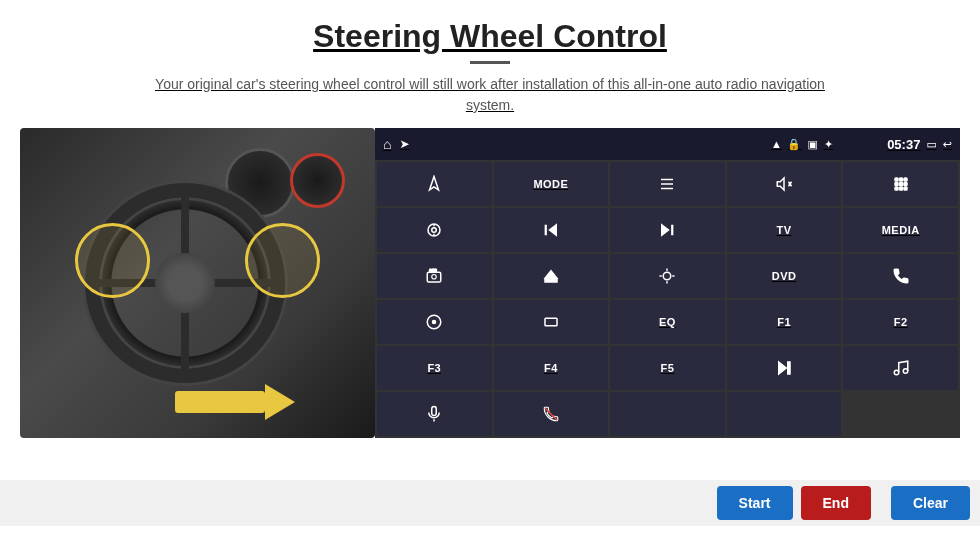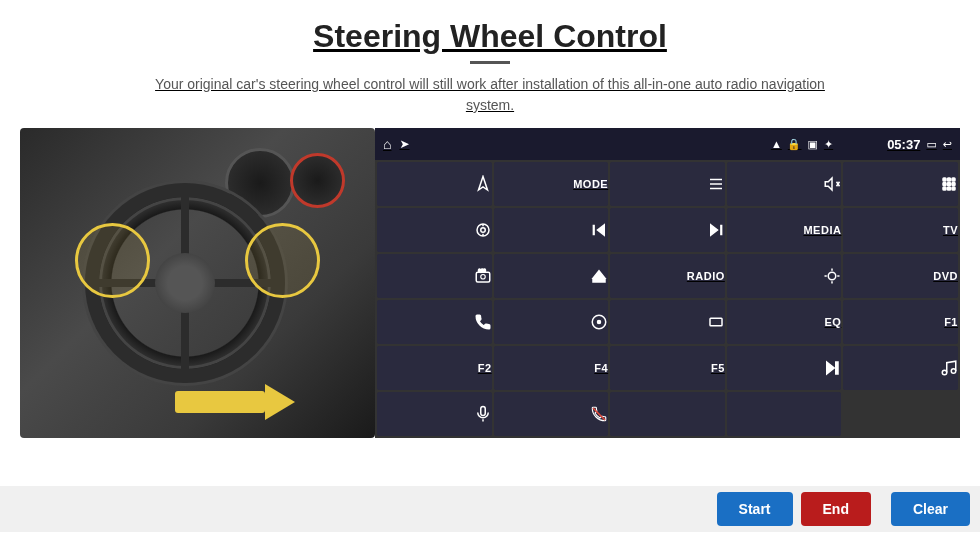--- a/index.html
+++ b/index.html
@@ -230,21 +230,21 @@
     }
 
     .grid-btn {
       background: #2a2a3e;
       border: none;
       color: #fff;
       font-size: 11px;
       font-weight: 600;
       display: flex;
       align-items: center;
-      justify-content: flex-end;
+      justify-content: center;
       cursor: pointer;
       border-radius: 2px;
       letter-spacing: 0.5px;
     }
 
     .grid-btn svg {
       width: 18px;
       height: 18px;
       fill: none;
       stroke: #fff;
@@ -255,21 +255,21 @@
     .bottom-bar {
       width: 100%;
       height: 46px;
       background: #f0f0f0;
       display: flex;
       align-items: center;
       justify-content: flex-end;
       padding: 0 10px;
       gap: 8px;
       position: absolute;
-      bottom: 12px;
+      bottom: 18px;
     }
 
     .action-btn {
       height: 34px;
       padding: 0 22px;
       border: none;
       border-radius: 4px;
       font-size: 14px;
       font-weight: 600;
       cursor: pointer;
@@ -399,37 +399,36 @@
               <polygon points="19,5 10,12 19,19" fill="#fff"></polygon>
               <line x1="5" y1="5" x2="5" y2="19" stroke="#fff" stroke-width="3"></line>
             </svg>
         </button>
         <button class="grid-btn">
           <svg viewBox="0 0 24 24">
               <polygon points="5,5 14,12 5,19" fill="#fff"></polygon>
               <line x1="19" y1="5" x2="19" y2="19" stroke="#fff" stroke-width="3"></line>
             </svg>
         </button>
+        <button class="grid-btn">TV</button>
         <button class="grid-btn">MEDIA</button>
-        <button class="grid-btn">TV</button>
 
         <button class="grid-btn">
           <svg viewBox="0 0 24 24">
               <rect x="3" y="7" width="18" height="13" rx="2" stroke="#fff" stroke-width="2" fill="none"></rect>
               <circle cx="12" cy="13" r="3" stroke="#fff" stroke-width="1.5" fill="none"></circle>
               <text x="6" y="6" fill="#fff" font-size="5" font-family="Arial">360</text>
             </svg>
         </button>
         <button class="grid-btn">
           <svg viewBox="0 0 24 24">
               <polygon points="12,5 20,15 4,15" fill="#fff"></polygon>
               <rect x="4" y="17" width="16" height="3" fill="#fff"></rect>
             </svg>
         </button>
-        <button class="grid-btn">RADIO</button>
         <button class="grid-btn">
           <svg viewBox="0 0 24 24">
               <circle cx="12" cy="12" r="5" stroke="#fff" stroke-width="2" fill="none"></circle>
               <line x1="12" y1="2" x2="12" y2="5" stroke="#fff" stroke-width="2"></line>
               <line x1="12" y1="19" x2="12" y2="22" stroke="#fff" stroke-width="2"></line>
               <line x1="2" y1="12" x2="5" y2="12" stroke="#fff" stroke-width="2"></line>
               <line x1="19" y1="12" x2="22" y2="12" stroke="#fff" stroke-width="2"></line>
             </svg>
         </button>
         <button class="grid-btn">DVD</button>
@@ -448,20 +447,21 @@
         </button>
         <button class="grid-btn">
           <svg viewBox="0 0 24 24">
               <rect x="4" y="7" width="16" height="10" rx="1" stroke="#fff" stroke-width="2" fill="none"></rect>
             </svg>
         </button>
         <button class="grid-btn">EQ</button>
         <button class="grid-btn">F1</button>
 
         <button class="grid-btn">F2</button>
+        <button class="grid-btn">F3</button>
         <button class="grid-btn">F4</button>
         <button class="grid-btn">F5</button>
         <button class="grid-btn">
           <svg viewBox="0 0 24 24">
               <polygon points="5,4 15,12 5,20" fill="#fff"></polygon>
               <rect x="17" y="4" width="3" height="16" fill="#fff"></rect>
             </svg>
         </button>
 
         <button class="grid-btn">

